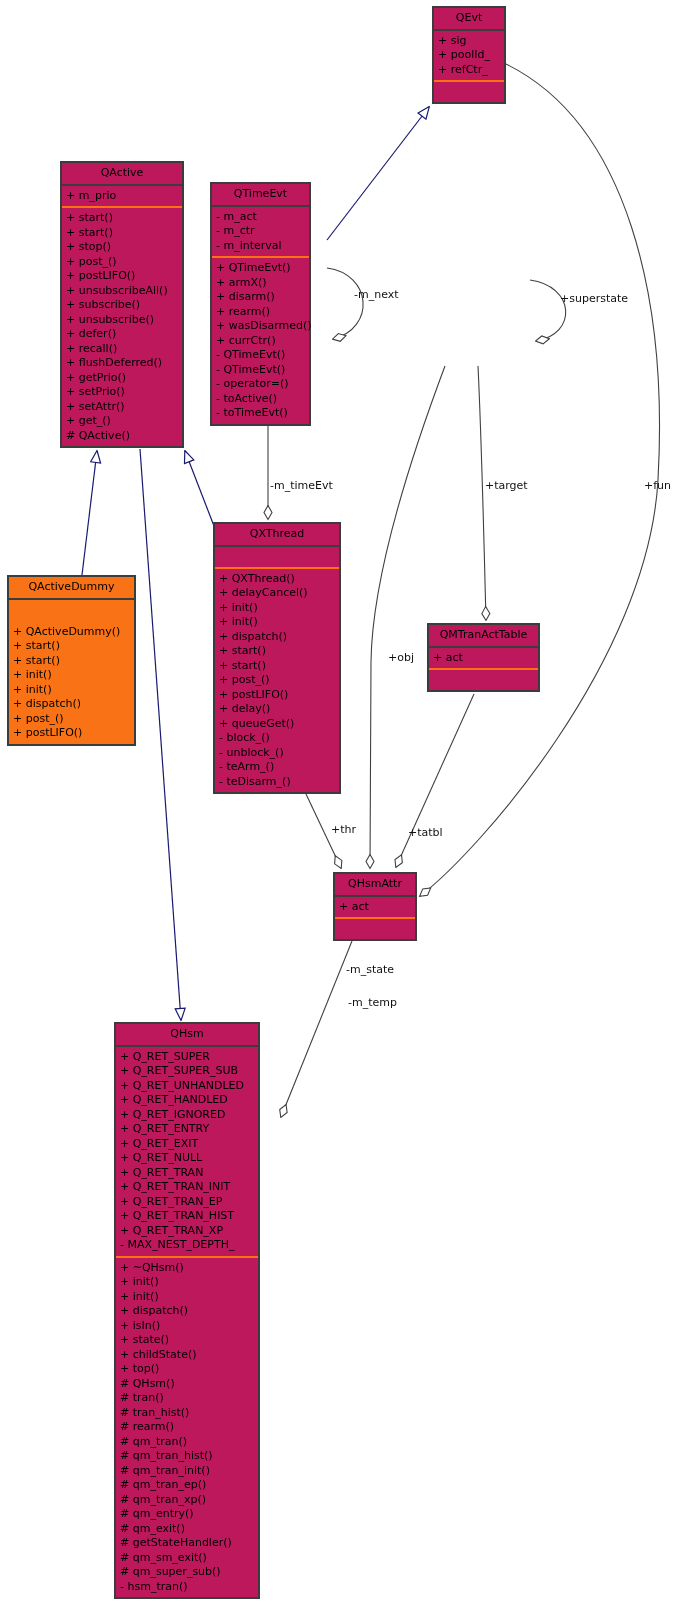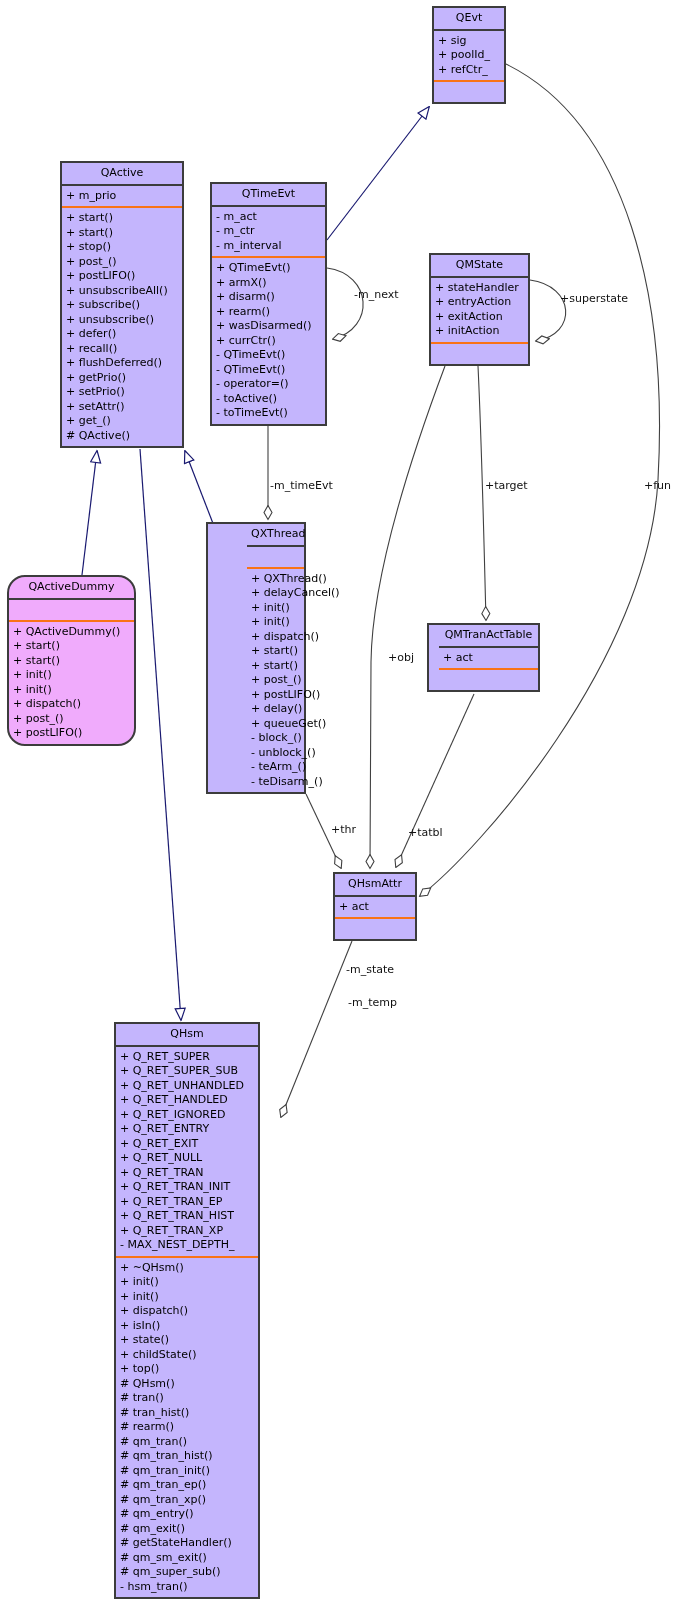--- a/index.html
+++ b/index.html
@@ -3,24 +3,24 @@
 <meta charset="utf-8">
 <style>
   html,body{margin:0;padding:0;background:#ffffff;}
   #stage{
     position:relative;width:685px;height:1617px;background:#ffffff;
     font-family:"DejaVu Sans","Liberation Sans",sans-serif;
     font-size:11px;color:#000000;overflow:hidden;
   }
   #edges{position:absolute;left:0;top:0;width:685px;height:1617px;pointer-events:none;}
   .uml-box{
-    position:absolute;background:#c4b5fd;border:2px solid #3c3c3c;
+    position:absolute;background:#be185d;border:2px solid #3c3c3c;
     box-sizing:border-box;z-index:2;
   }
-  .uml-box.hl{background:#f0abfc;border-radius:18px;}
+  .uml-box.hl{background:#f97316;}
   .uml-title{
     text-align:center;padding:3px 4px;line-height:14.5px;white-space:nowrap;
     border-bottom:2px solid #3c3c3c;
   }
   .uml-section{padding:3px 4px;min-height:14px;}
   .uml-section.mid{border-bottom:2px solid #f97316;}
   .uml-row{line-height:14.5px;white-space:nowrap;}
   .edge-label{
     position:absolute;line-height:13px;white-space:nowrap;z-index:3;color:#111111;
   }
@@ -84,21 +84,21 @@
         <div class="uml-row">+ recall()</div>
         <div class="uml-row">+ flushDeferred()</div>
         <div class="uml-row">+ getPrio()</div>
         <div class="uml-row">+ setPrio()</div>
         <div class="uml-row">+ setAttr()</div>
         <div class="uml-row">+ get_()</div>
         <div class="uml-row"># QActive()</div>
       </div>
   </div>
 
-  <div class="uml-box" style="left:210px;top:182px;width:117px;">
+  <div class="uml-box" style="left:210px;top:182px;width:101px;">
     <div class="uml-title">QTimeEvt</div>
     <div class="uml-section mid">
         <div class="uml-row">- m_act</div>
         <div class="uml-row">- m_ctr</div>
         <div class="uml-row">- m_interval</div>
       </div>
     <div class="uml-section">
         <div class="uml-row">+ QTimeEvt()</div>
         <div class="uml-row">+ armX()</div>
         <div class="uml-row">+ disarm()</div>
@@ -106,47 +106,37 @@
         <div class="uml-row">+ wasDisarmed()</div>
         <div class="uml-row">+ currCtr()</div>
         <div class="uml-row">- QTimeEvt()</div>
         <div class="uml-row">- QTimeEvt()</div>
         <div class="uml-row">- operator=()</div>
         <div class="uml-row">- toActive()</div>
         <div class="uml-row">- toTimeEvt()</div>
       </div>
   </div>
 
-  <div class="uml-box" style="left:429px;top:253px;width:101px;">
-    <div class="uml-title">QMState</div>
-    <div class="uml-section mid">
-        <div class="uml-row">+ stateHandler</div>
-        <div class="uml-row">+ entryAction</div>
-        <div class="uml-row">+ exitAction</div>
-        <div class="uml-row">+ initAction</div>
-      </div>
-    <div class="uml-section"></div>
-  </div>
 
   <div class="uml-box hl" style="left:7px;top:575px;width:129px;">
     <div class="uml-title">QActiveDummy</div>
     <div class="uml-section mid"></div>
     <div class="uml-section">
         <div class="uml-row">+ QActiveDummy()</div>
         <div class="uml-row">+ start()</div>
         <div class="uml-row">+ start()</div>
         <div class="uml-row">+ init()</div>
         <div class="uml-row">+ init()</div>
         <div class="uml-row">+ dispatch()</div>
         <div class="uml-row">+ post_()</div>
         <div class="uml-row">+ postLIFO()</div>
       </div>
   </div>
 
-  <div class="uml-box" style="left:206px;top:522px;width:100px;padding-left:39px;">
+  <div class="uml-box" style="left:213px;top:522px;width:128px;">
     <div class="uml-title">QXThread</div>
     <div class="uml-section mid"></div>
     <div class="uml-section">
         <div class="uml-row">+ QXThread()</div>
         <div class="uml-row">+ delayCancel()</div>
         <div class="uml-row">+ init()</div>
         <div class="uml-row">+ init()</div>
         <div class="uml-row">+ dispatch()</div>
         <div class="uml-row">+ start()</div>
         <div class="uml-row">+ start()</div>
@@ -154,21 +144,21 @@
         <div class="uml-row">+ postLIFO()</div>
         <div class="uml-row">+ delay()</div>
         <div class="uml-row">+ queueGet()</div>
         <div class="uml-row">- block_()</div>
         <div class="uml-row">- unblock_()</div>
         <div class="uml-row">- teArm_()</div>
         <div class="uml-row">- teDisarm_()</div>
       </div>
   </div>
 
-  <div class="uml-box" style="left:427px;top:623px;width:113px;padding-left:10px;">
+  <div class="uml-box" style="left:427px;top:623px;width:113px;">
     <div class="uml-title">QMTranActTable</div>
     <div class="uml-section mid">
         <div class="uml-row">+ act</div>
       </div>
     <div class="uml-section"></div>
   </div>
 
   <div class="uml-box" style="left:333px;top:872px;width:84px;">
     <div class="uml-title">QHsmAttr</div>
     <div class="uml-section mid">

